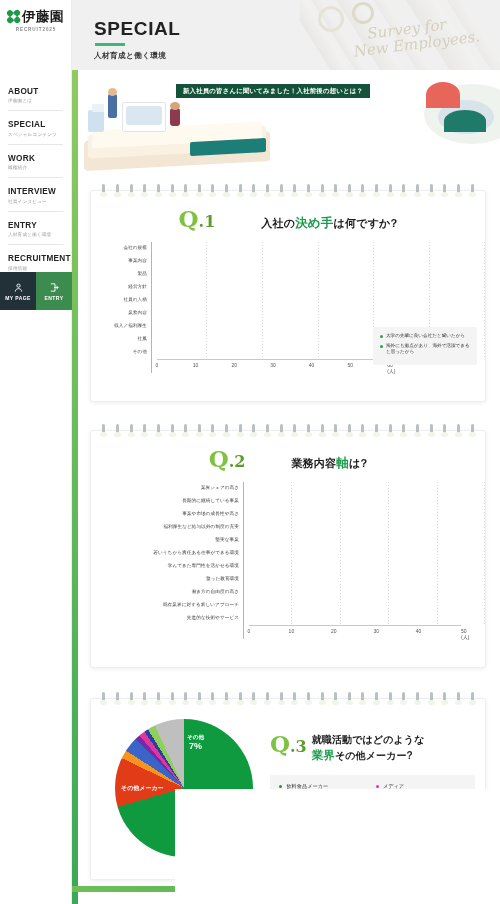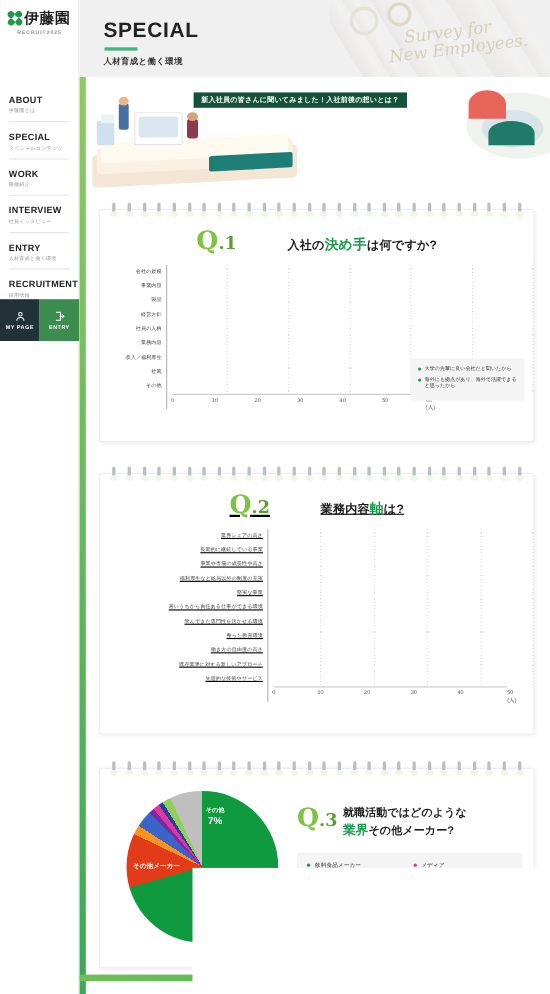--- a/index.html
+++ b/index.html
@@ -395,21 +395,21 @@
             <span>大学の先輩に良い会社だと聞いたから</span>
           </div>
           <div class="leg-item">
             <span class="leg-dot"></span>
             <span>海外にも拠点があり、海外で活躍できると思ったから</span>
           </div>
         </div>
       </div>
     </section>
 
-    <section class="card" style="height:238px; margin-top: 28px; text-decoration: underline;">
+    <section class="card" style="height:238px; margin-top: 28px;">
       <div class="rings">
         <span class="ring"></span>
           <span class="ring"></span>
           <span class="ring"></span>
           <span class="ring"></span>
         <span class="ring"></span>
           <span class="ring"></span>
           <span class="ring"></span>
           <span class="ring"></span>
         <span class="ring"></span>

